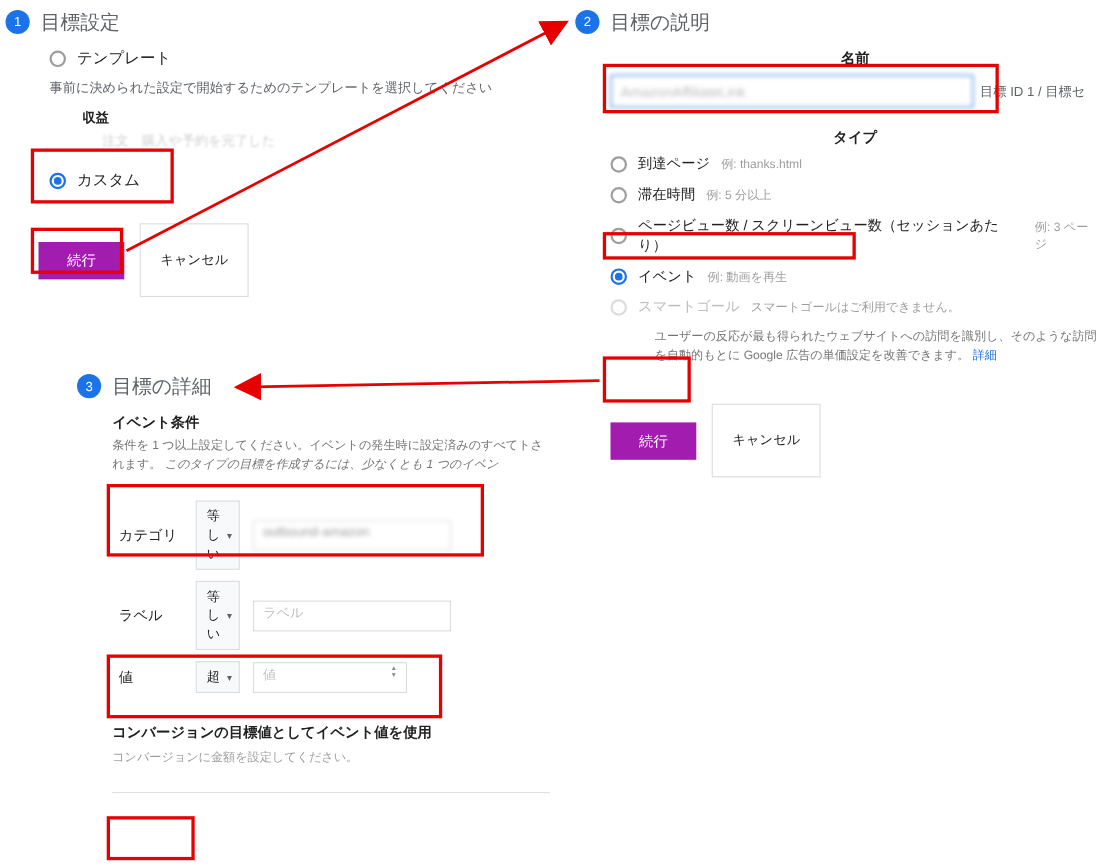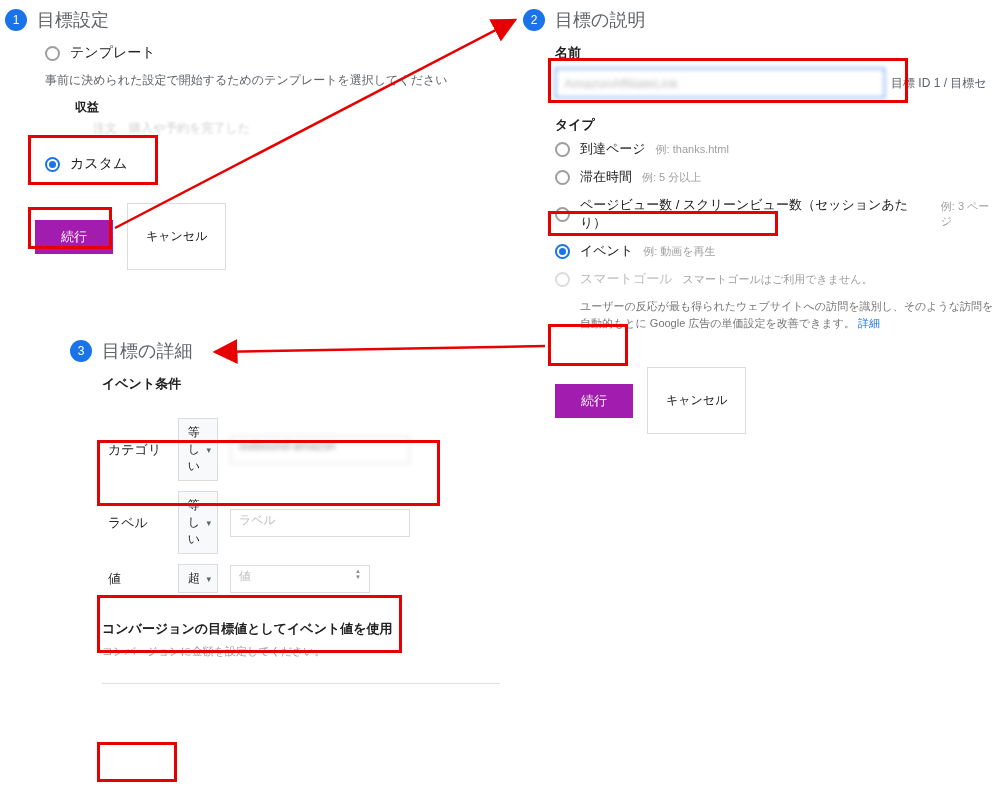--- a/index.html
+++ b/index.html
@@ -73,36 +73,36 @@
     font-size: 12px; cursor: pointer;
   }
 
   
   .step2 {
     position: absolute;
     left: 523px; top: 8px;
     width: 477px;
   }
   .step2-body { padding-left: 32px; }
-  .field-label { font-size: 13px; font-weight: 700; margin-bottom: 6px; }
+  .field-label { font-size: 13px; font-weight: 700; margin-bottom: 6px; text-align: center; }
   .text-input {
     width: 330px; height: 30px; border: 1px solid #1a73e8; padding: 4px 8px;
     font-size: 13px; color: #bdbdbd;
   }
   .name-row { display: flex; align-items: center; gap: 6px; }
   .side-note { font-size: 12px; color: #5f6368; white-space: nowrap; }
 
   .type-list { margin-top: 18px; }
   .type-row { display: flex; align-items: center; margin-bottom: 10px; }
   .type-row .radio { flex-shrink: 0; }
   .type-main { font-size: 13px; color: #212121; }
   .type-eg { font-size: 11px; color: #9e9e9e; margin-left: 10px; }
   .type-row.disabled .type-main { color: #bdbdbd; }
   .type-row.disabled .radio { border-color: #dcdcdc; }
-  .smart-sub { font-size: 11px; color: #757575; margin-left: 25px; line-height: 1.5; }
+  .smart-sub { font-size: 11px; color: #757575; margin-left: 40px; line-height: 1.5; }
   .link-inline { color: #1a73e8; cursor: pointer; }
 
   
   .step3 {
     position: absolute;
     left: 70px; top: 339px;
     width: 430px;
   }
   .step3-body { padding-left: 32px; }
   .cond-heading { font-size: 13px; font-weight: 700; margin-bottom: 4px; }
@@ -242,20 +242,24 @@
 <div class="highlight-red" style="left:548px; top:211px; width:230px; height:25px;"></div>
 <div class="highlight-red" style="left:548px; top:324px; width:80px; height:42px;"></div>
 
 <div class="step3">
   <div class="section-head">
     <span class="badge">3</span>
     <span class="section-title">目標の詳細</span>
   </div>
   <div class="step3-body">
     <div class="cond-heading">イベント条件</div>
+    <div class="cond-desc">
+      <span>条件を 1 つ以上設定してください。イベントの発生時に設定済みのすべてトされます。</span>
+      <span class="italic">このタイプの目標を作成するには、少なくとも 1 つのイベン</span>
+    </div>
 
     <table class="cond-table">
       <tbody>
           <tr>
         <td class="cond-label-cell">カテゴリ</td>
         <td><div class="op-select">等しい</div></td>
         <td>
               <div class="val-input blurred">outbound-amazon</div>
             </td>
       </tr>

